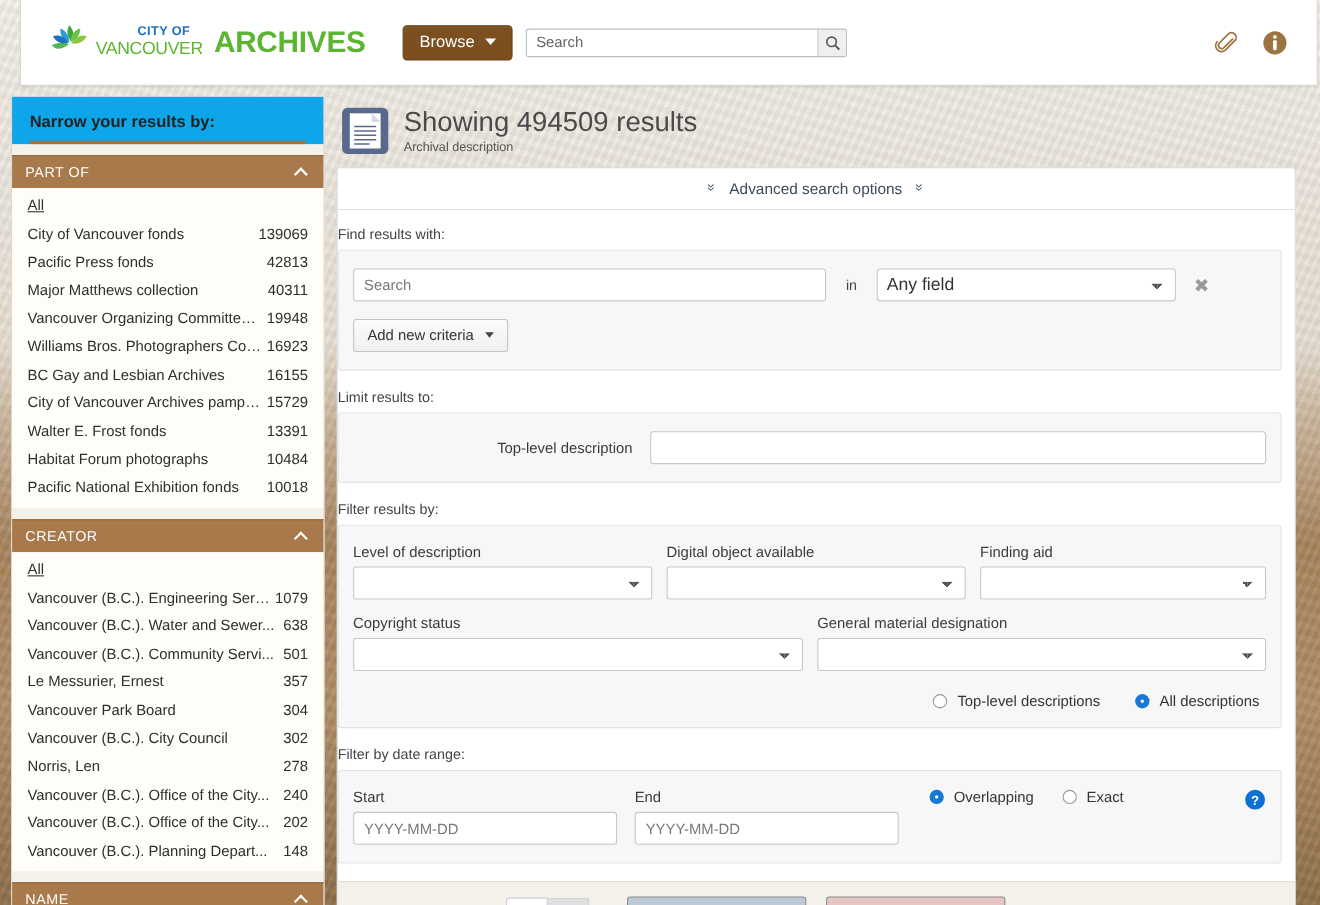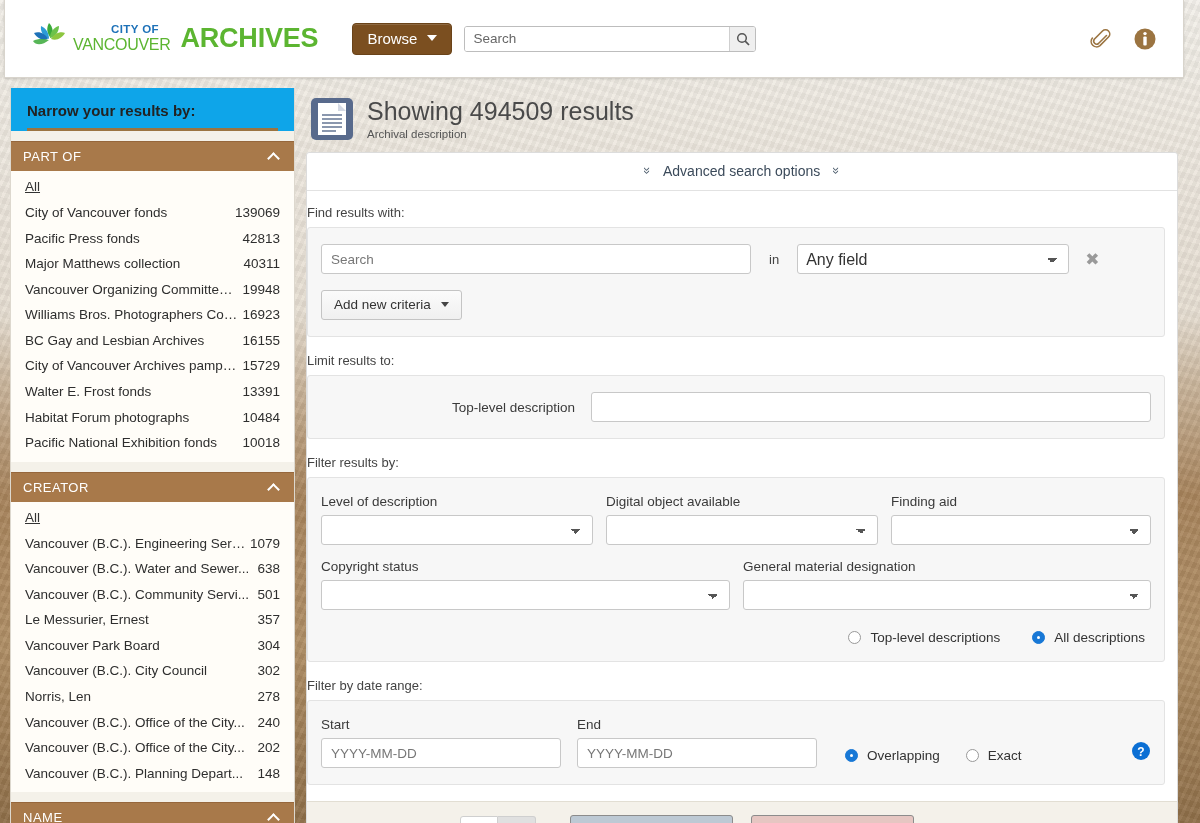--- a/index.html
+++ b/index.html
@@ -23,21 +23,21 @@
       repeating-linear-gradient(115deg, rgba(255,255,255,0.05) 0 3px, rgba(0,0,0,0.04) 3px 7px),
       repeating-linear-gradient(15deg, rgba(255,255,255,0.04) 0 5px, rgba(0,0,0,0.03) 5px 11px);
     opacity: .85;
   }
   #page {
     position: absolute; left: 0; top: 0;
     width: 1200px; height: 823px;
   }
   
   .header {
-    position: absolute; left: 4px; top: 0; width: 1180px; height: 78px;
+    position: absolute; left: 18px; top: 0; width: 1180px; height: 78px;
     background: #ffffff;
     border: 1px solid #d8d4cc;
     border-top: none;
     box-shadow: 0 1px 2px rgba(0,0,0,.12);
     display: flex; align-items: center;
   }
   .logo-wrap { display: flex; align-items: center; margin-left: 24px; }
   .logo-mark { width: 42px; height: 40px; flex: none; }
   .logo-text { margin-left: 2px; line-height: 1; }
   .logo-city {
@@ -301,21 +301,21 @@
     width: 13px; height: 13px; border-radius: 50%;
     border: 1px solid #999; background: #fff; flex: none;
     display: inline-block; position: relative;
   }
   .rb.on { background: #1878d6; border-color: #1878d6; }
   .rb.on:after {
     content: ""; position: absolute;
     left: 4px; top: 4px; width: 3px; height: 3px;
     border-radius: 50%; background: #fff;
   }
-  .date-row { display: flex; align-items: flex-end; }
+  .date-row { display: flex; align-items: flex-start; }
   .date-col { margin-right: 16px; }
   .date-inp { width: 240px; }
   .date-radios {
     display: flex; align-items: center; gap: 26px;
     margin-left: 12px; padding-bottom: 5px;
   }
   .help-ic { margin-left: auto; padding-bottom: 3px; cursor: pointer; }
   .panel-foot {
     margin-top: 16px;
     background: #f4f1ea;

